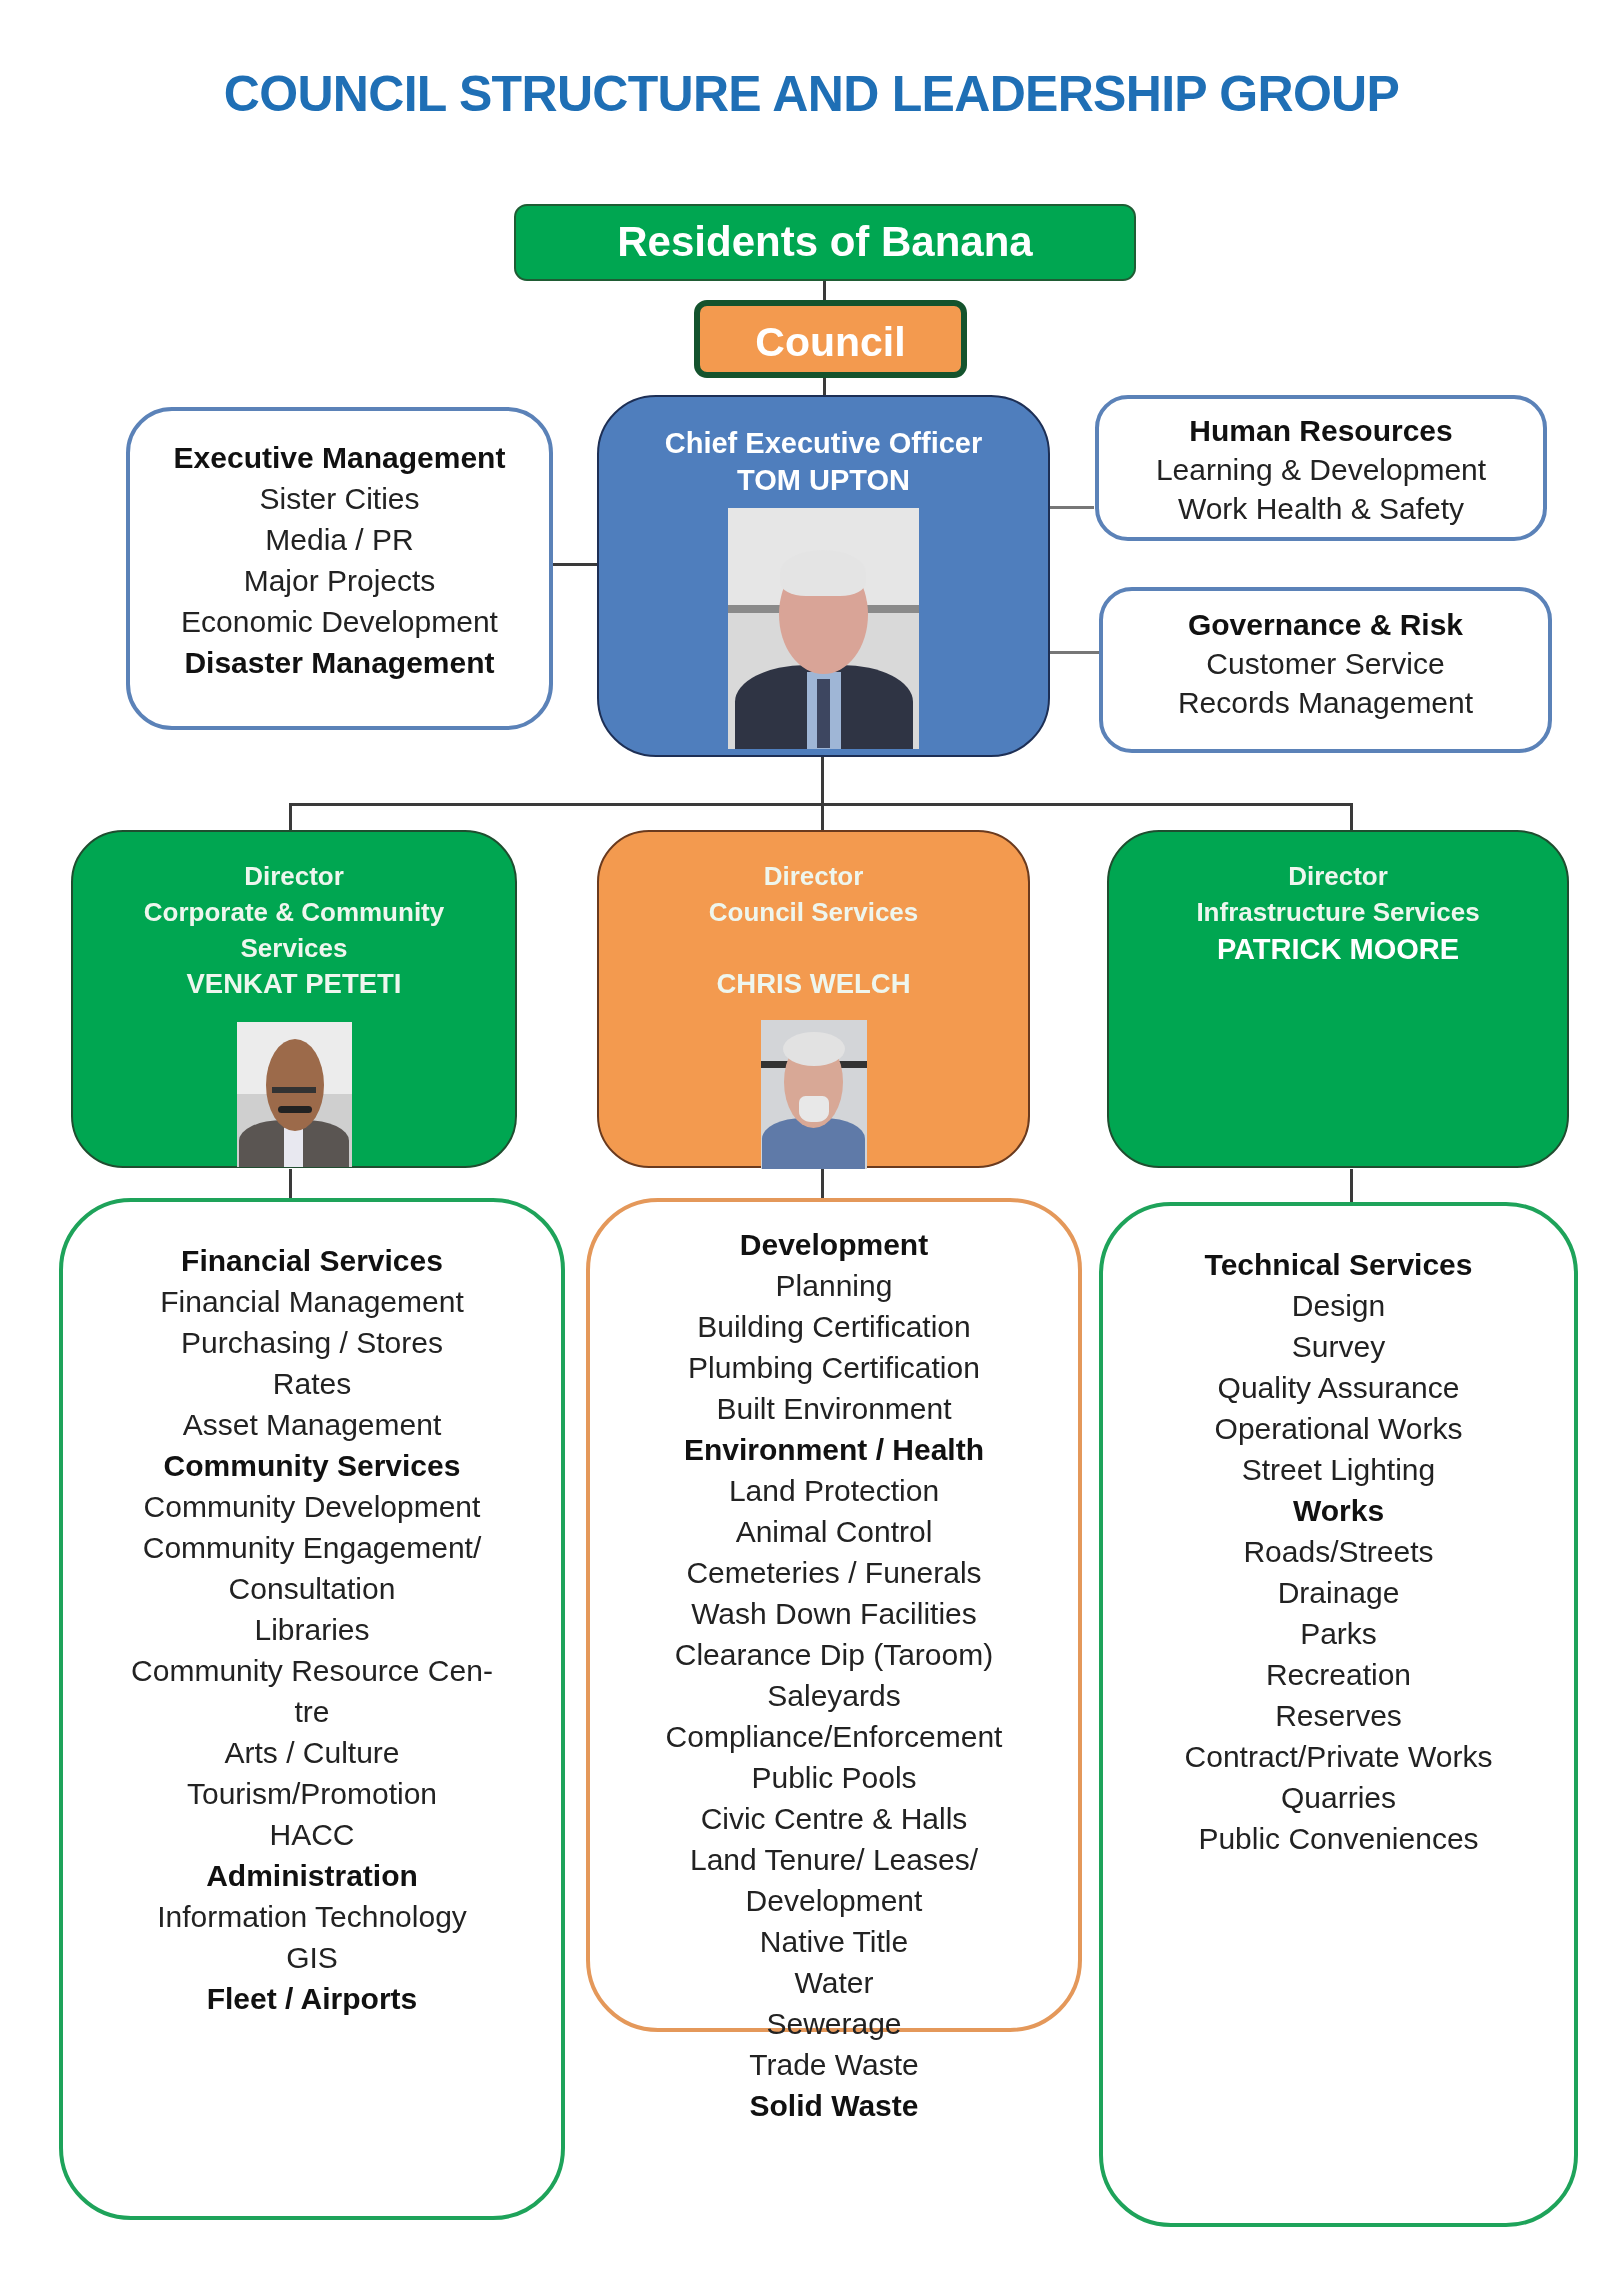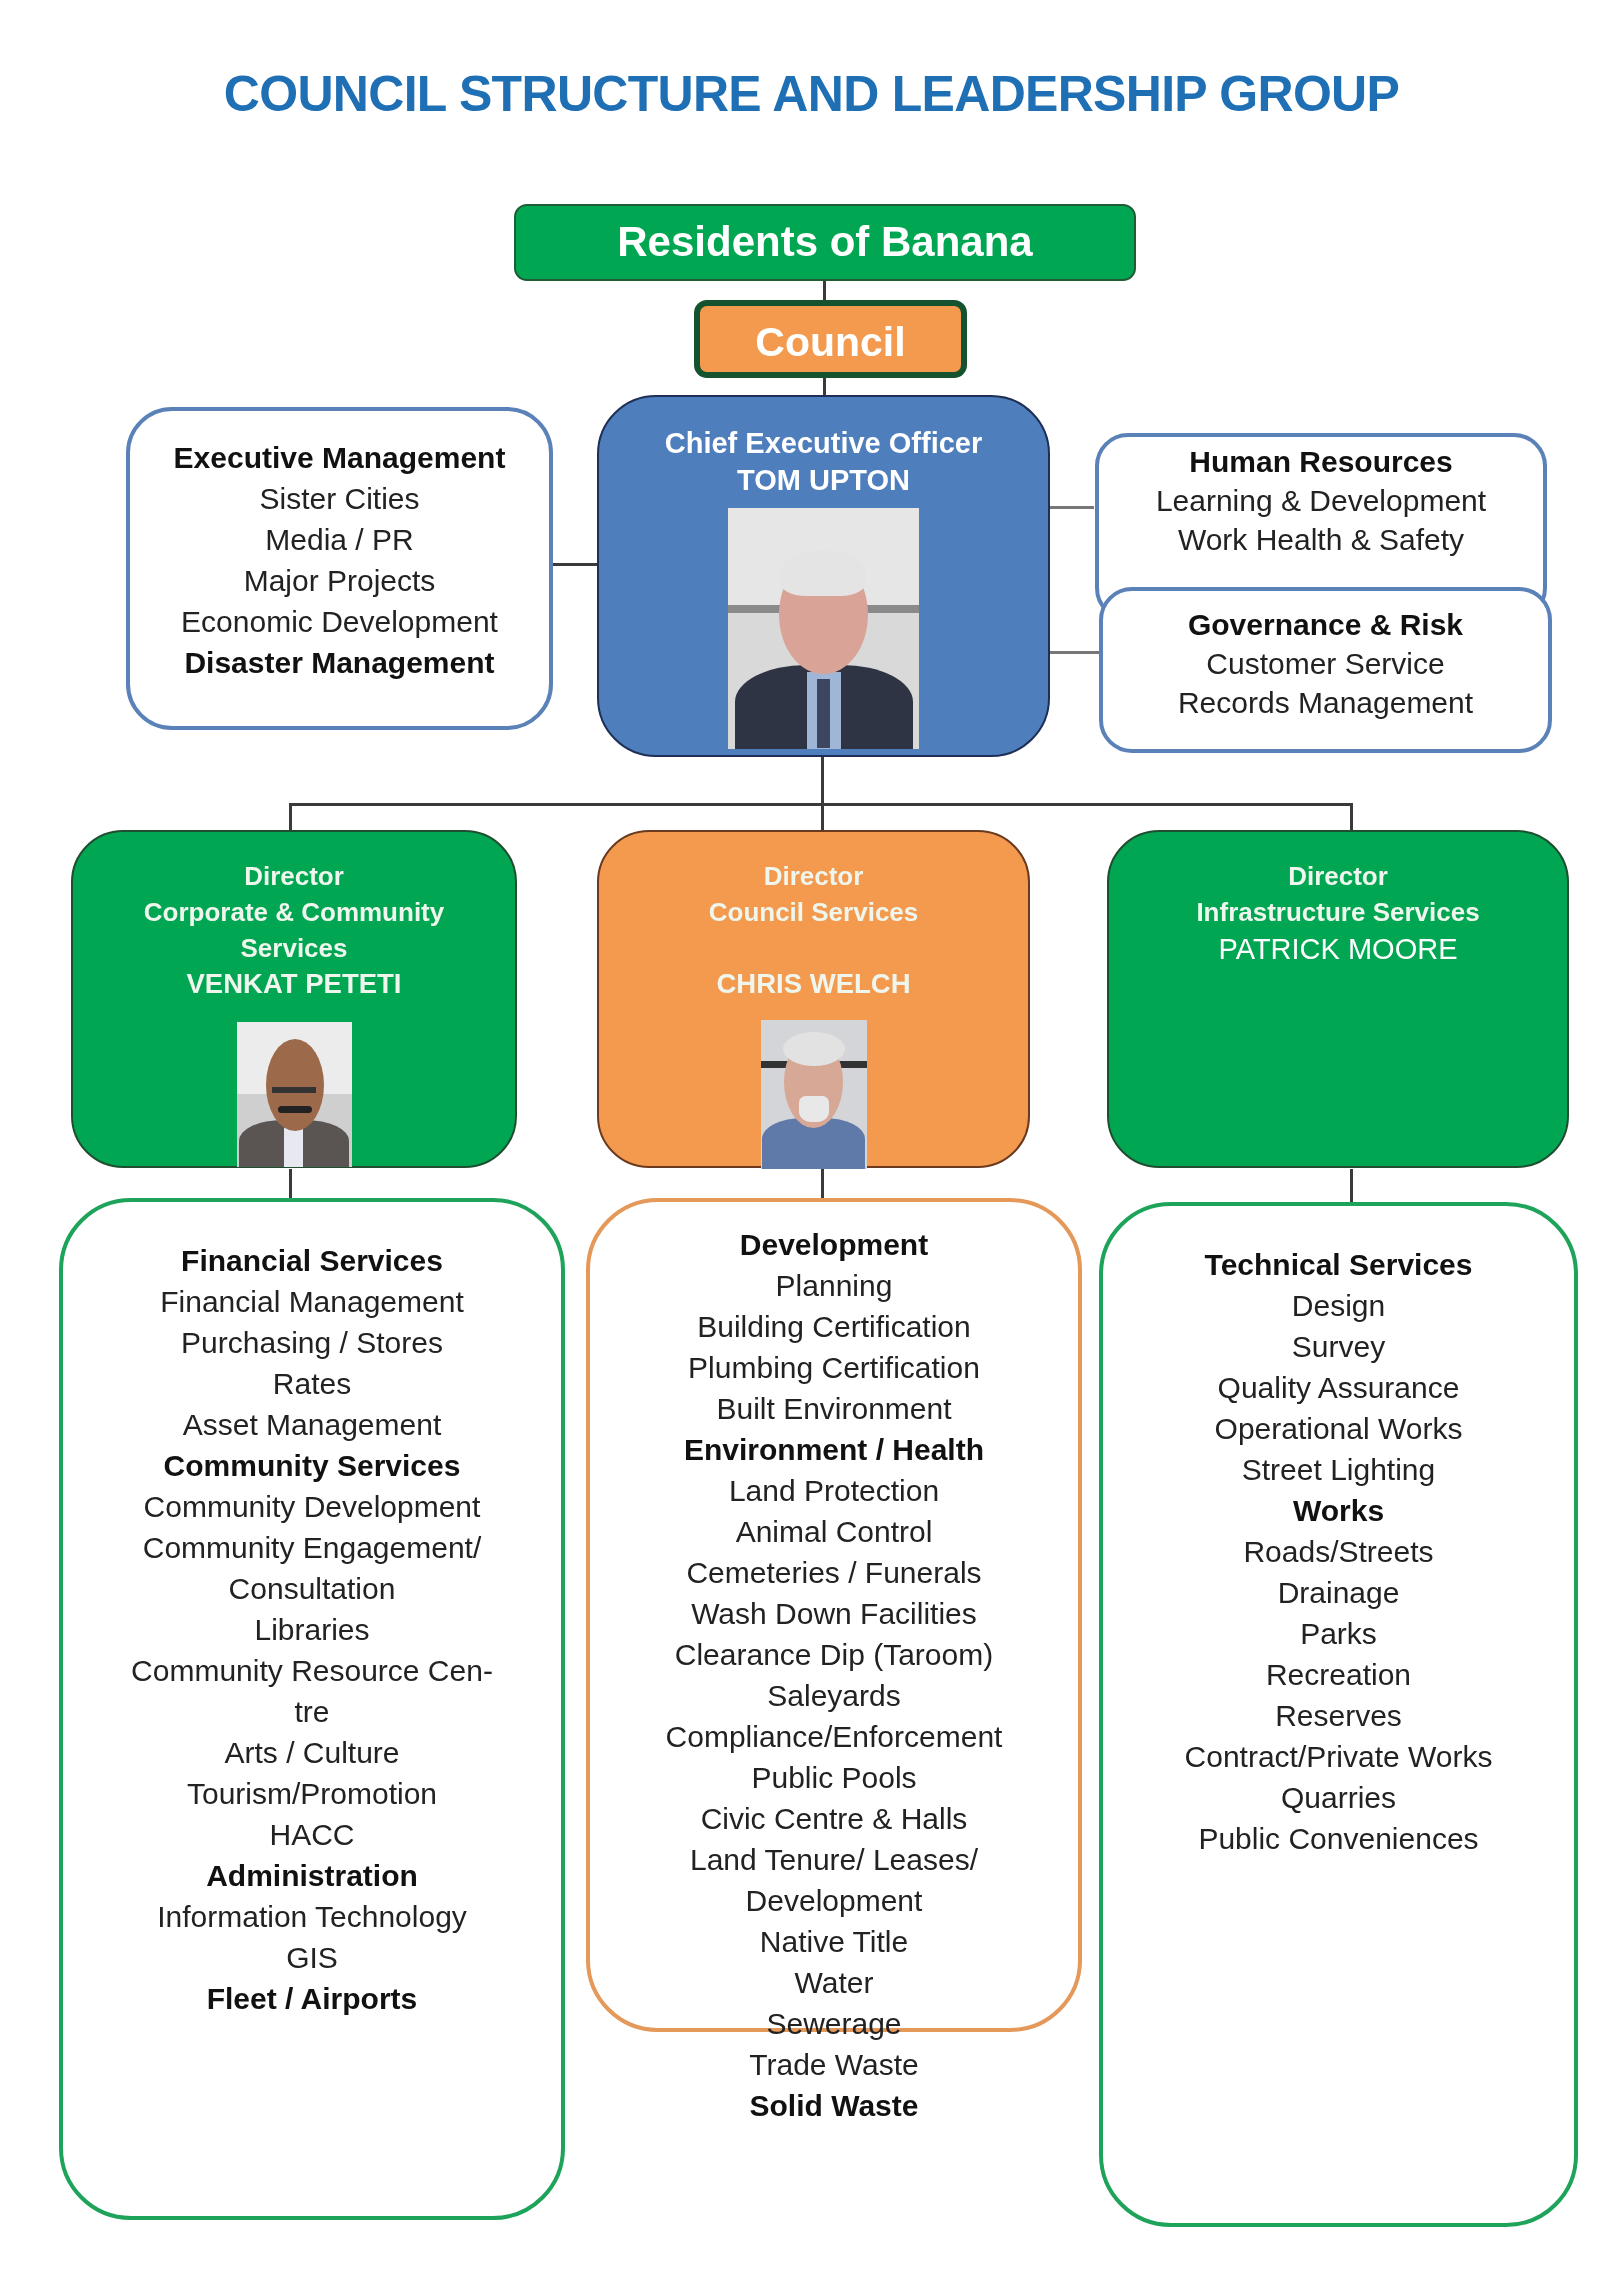--- a/index.html
+++ b/index.html
@@ -10,35 +10,35 @@
            font-weight:bold; color:#1f6fb5; letter-spacing:-0.7px; }
   .line { position:absolute; background:#3a3a3a; }
   .box-solid { border-radius:13px; text-align:center; color:#fff; font-weight:bold; }
   .residents { left:514px; top:204px; width:622px; height:77px; background:#00a651;
                border:2px solid #1f5c34; font-size:42px; line-height:72px; }
   .council { left:694px; top:300px; width:273px; height:78px; background:#f39a4f;
              border:6px solid #14532d; font-size:41px; line-height:73px; }
   .outline { background:#fff; border-radius:46px; text-align:center; color:#222; }
   .blue-outline { border:4.6px solid #5b82b8; }
   .exec { left:126px; top:407px; width:427px; height:323px; padding-top:26px; font-size:30px; line-height:41px; }
-  .hr { left:1095px; top:395px; width:452px; height:188px; border-radius:33px; padding-top:5px; font-size:30px; line-height:39px;margin-top:38px; }
+  .hr { left:1095px; top:395px; width:452px; height:146px; border-radius:33px; padding-top:12px; font-size:30px; line-height:39px; }
   .gov { left:1099px; top:587px; width:453px; height:166px; border-radius:33px; padding-top:14.4px; font-size:30px; line-height:39px; }
   .b { font-weight:bold; color:#111; }
   .ceo { left:597px; top:395px; width:453px; height:362px; background:#4f7ebd; border:2.6px solid #1d2f55;
          border-radius:59px; color:#fff; text-align:center; font-weight:bold; font-size:29px; line-height:37px; padding-top:27.5px; }
   .photo { margin:9.2px auto 0; position:relative; overflow:hidden; }
   .ceo-photo { width:191px; height:241px; background:#d9d9d9; }
   .dir { top:830px; height:338px; border-radius:52px; color:#eef6ee; text-align:center; font-weight:bold;
          font-size:26px; line-height:36px; padding-top:26px; }
   .dir-green { background:#00a651; border:2px solid #1f4d2f; }
   .dir-orange { background:#f39a4f; border:2px solid #6a3a1e; }
   .dir-left { left:71px; width:446px; }
   .dir-mid { left:597px; width:433px; }
   .dir-right { left:1107px; width:462px; }
-  .dir .name-plain { font-weight:normal; color:#fff; font-size:29px; }
+  .dir .name-plain { font-weight:bold; color:#fff; font-size:29px; }
   .dir-photo-1 { width:115px; height:145px; background:#cfcfcf; margin-top:19.6px; }
   .dir-photo-2 { width:106px; height:149px; background:#cfcfcf; margin-top:18.3px; }
   .lower { background:#fff; border-radius:72px; text-align:center; color:#222; font-size:30px; line-height:41px; }
   .lower-green { border:4.6px solid #1ea35a; }
   .lower-orange { border:4.6px solid #e4985a; }
   .lower-left { left:59px; top:1198px; width:506px; height:1022px; padding-top:38px; }
   .lower-mid { left:586px; top:1198px; width:496px; height:834px; padding-top:22px; }
   .lower-right { left:1099px; top:1202px; width:479px; height:1025px; padding-top:38px; }
   .item { display:block; white-space:nowrap; }
   .item.head { font-weight:bold; color:#111; }

